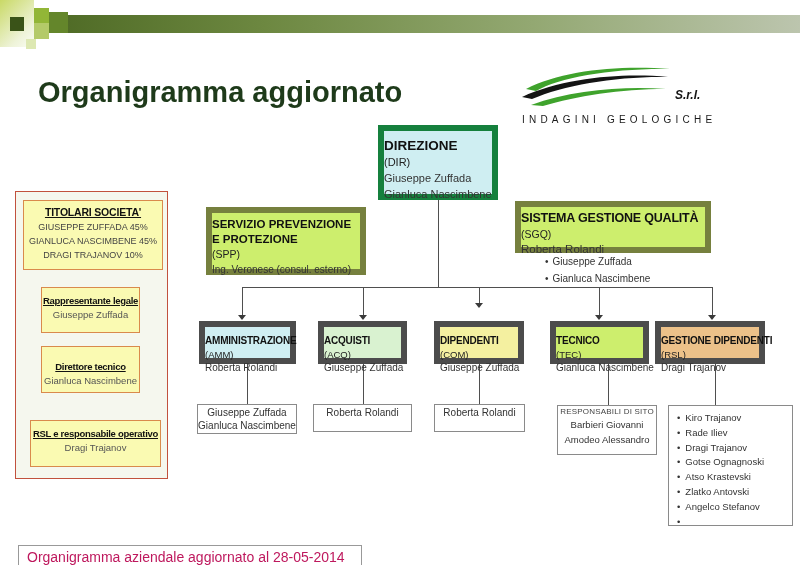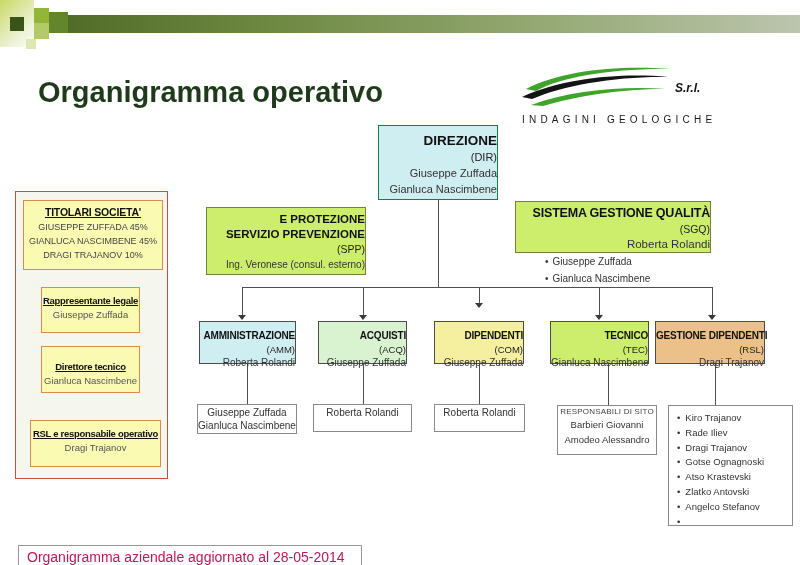--- a/index.html
+++ b/index.html
@@ -20,25 +20,25 @@
   .sqE { left:34px; top:23px; width:15px; height:16px; background:#b4ca69; }
   .sqF { left:26px; top:39px; width:10px; height:10px; background:#dde8b2; }
   
   .title { position:absolute; left:38px; top:76px; font-size:29px; font-weight:bold;
     color:#1e3a1a; letter-spacing:0; }
   .logo { position:absolute; left:522px; top:62px; width:256px; }
   .logo-row { display:flex; align-items:flex-end; }
   .gta { font-size:44px; line-height:36px; font-weight:bold; font-style:italic;
     letter-spacing:-3px; color:#141414; margin-left:-6px; }
   .srl { font-size:12px; font-weight:bold; font-style:italic; color:#141414;
-    margin-left:3px; margin-bottom:15px; }
+    margin-left:3px; margin-bottom:8px; }
   .tagline { margin-top:4px; font-size:10px; letter-spacing:4.2px; color:#1a1a1a;
     white-space:nowrap; }
   
-  .obox { position:absolute; text-align:right; border:1px solid #15803d; }
+  .obox { position:absolute; text-align:left; border:6px solid #15803d; }
   .bt { font-weight:bold; color:#111; }
   .bc { color:#222; }
   .bm { color:#333; }
   
   .dirbox { left:378px; top:125px; width:120px; height:75px; background:#cfeef2; padding-top:5px; }
   .dirbox .bt { font-size:13.5px; line-height:19px; }
   .dirbox .bc { font-size:11px; line-height:15px; }
   .dirbox .bm { font-size:11px; line-height:16px; }
   
   .sppbox { left:206px; top:207px; width:160px; height:68px; background:#cdee6d; padding-top:4px; border-color:#76803e; }
@@ -106,21 +106,21 @@
 <div class="slide">
 
   <div class="topbar"></div>
   <div class="sq sqA"></div>
   <div class="sq sqB"></div>
   <div class="sq sqC"></div>
   <div class="sq sqD"></div>
   <div class="sq sqE"></div>
   <div class="sq sqF"></div>
 
-  <div class="title">Organigramma operativo</div>
+  <div class="title">Organigramma aggiornato</div>
 
   <div class="logo">
     <div class="logo-row">
       <span>
         <svg width="150" height="44" viewBox="0 0 150 44">
           <path d="M4 27 C40 8, 98 3, 148 7 C92 6, 38 15, 14 29 Z" fill="#3fa32c"></path>
           <path d="M0 35 C44 15, 102 11, 146 15 C96 14, 42 23, 10 37 Z" fill="#141414"></path>
           <path d="M9 43 C50 28, 102 24, 144 27 C98 27, 54 34, 21 44 Z" fill="#3fa32c"></path>
         </svg>
       </span>
@@ -151,22 +151,22 @@
   </div>
 
   <div class="obox dirbox">
     <div class="bt">DIREZIONE</div>
     <div class="bc">(DIR)</div>
     <div class="bm">Giuseppe Zuffada</div>
     <div class="bm">Gianluca Nascimbene</div>
   </div>
 
   <div class="obox sppbox">
+    <div class="bt">SERVIZIO PREVENZIONE</div>
     <div class="bt">E  PROTEZIONE</div>
-    <div class="bt">SERVIZIO PREVENZIONE</div>
     <div class="bc">(SPP)</div>
     <div class="bm">Ing. Veronese (consul. esterno)</div>
   </div>
 
   <div class="obox sgqbox">
     <div class="bt">SISTEMA GESTIONE QUALITÀ</div>
     <div class="bc">(SGQ)</div>
     <div class="bm">Roberta Rolandi</div>
   </div>
   <ul class="sgq-bullets">

